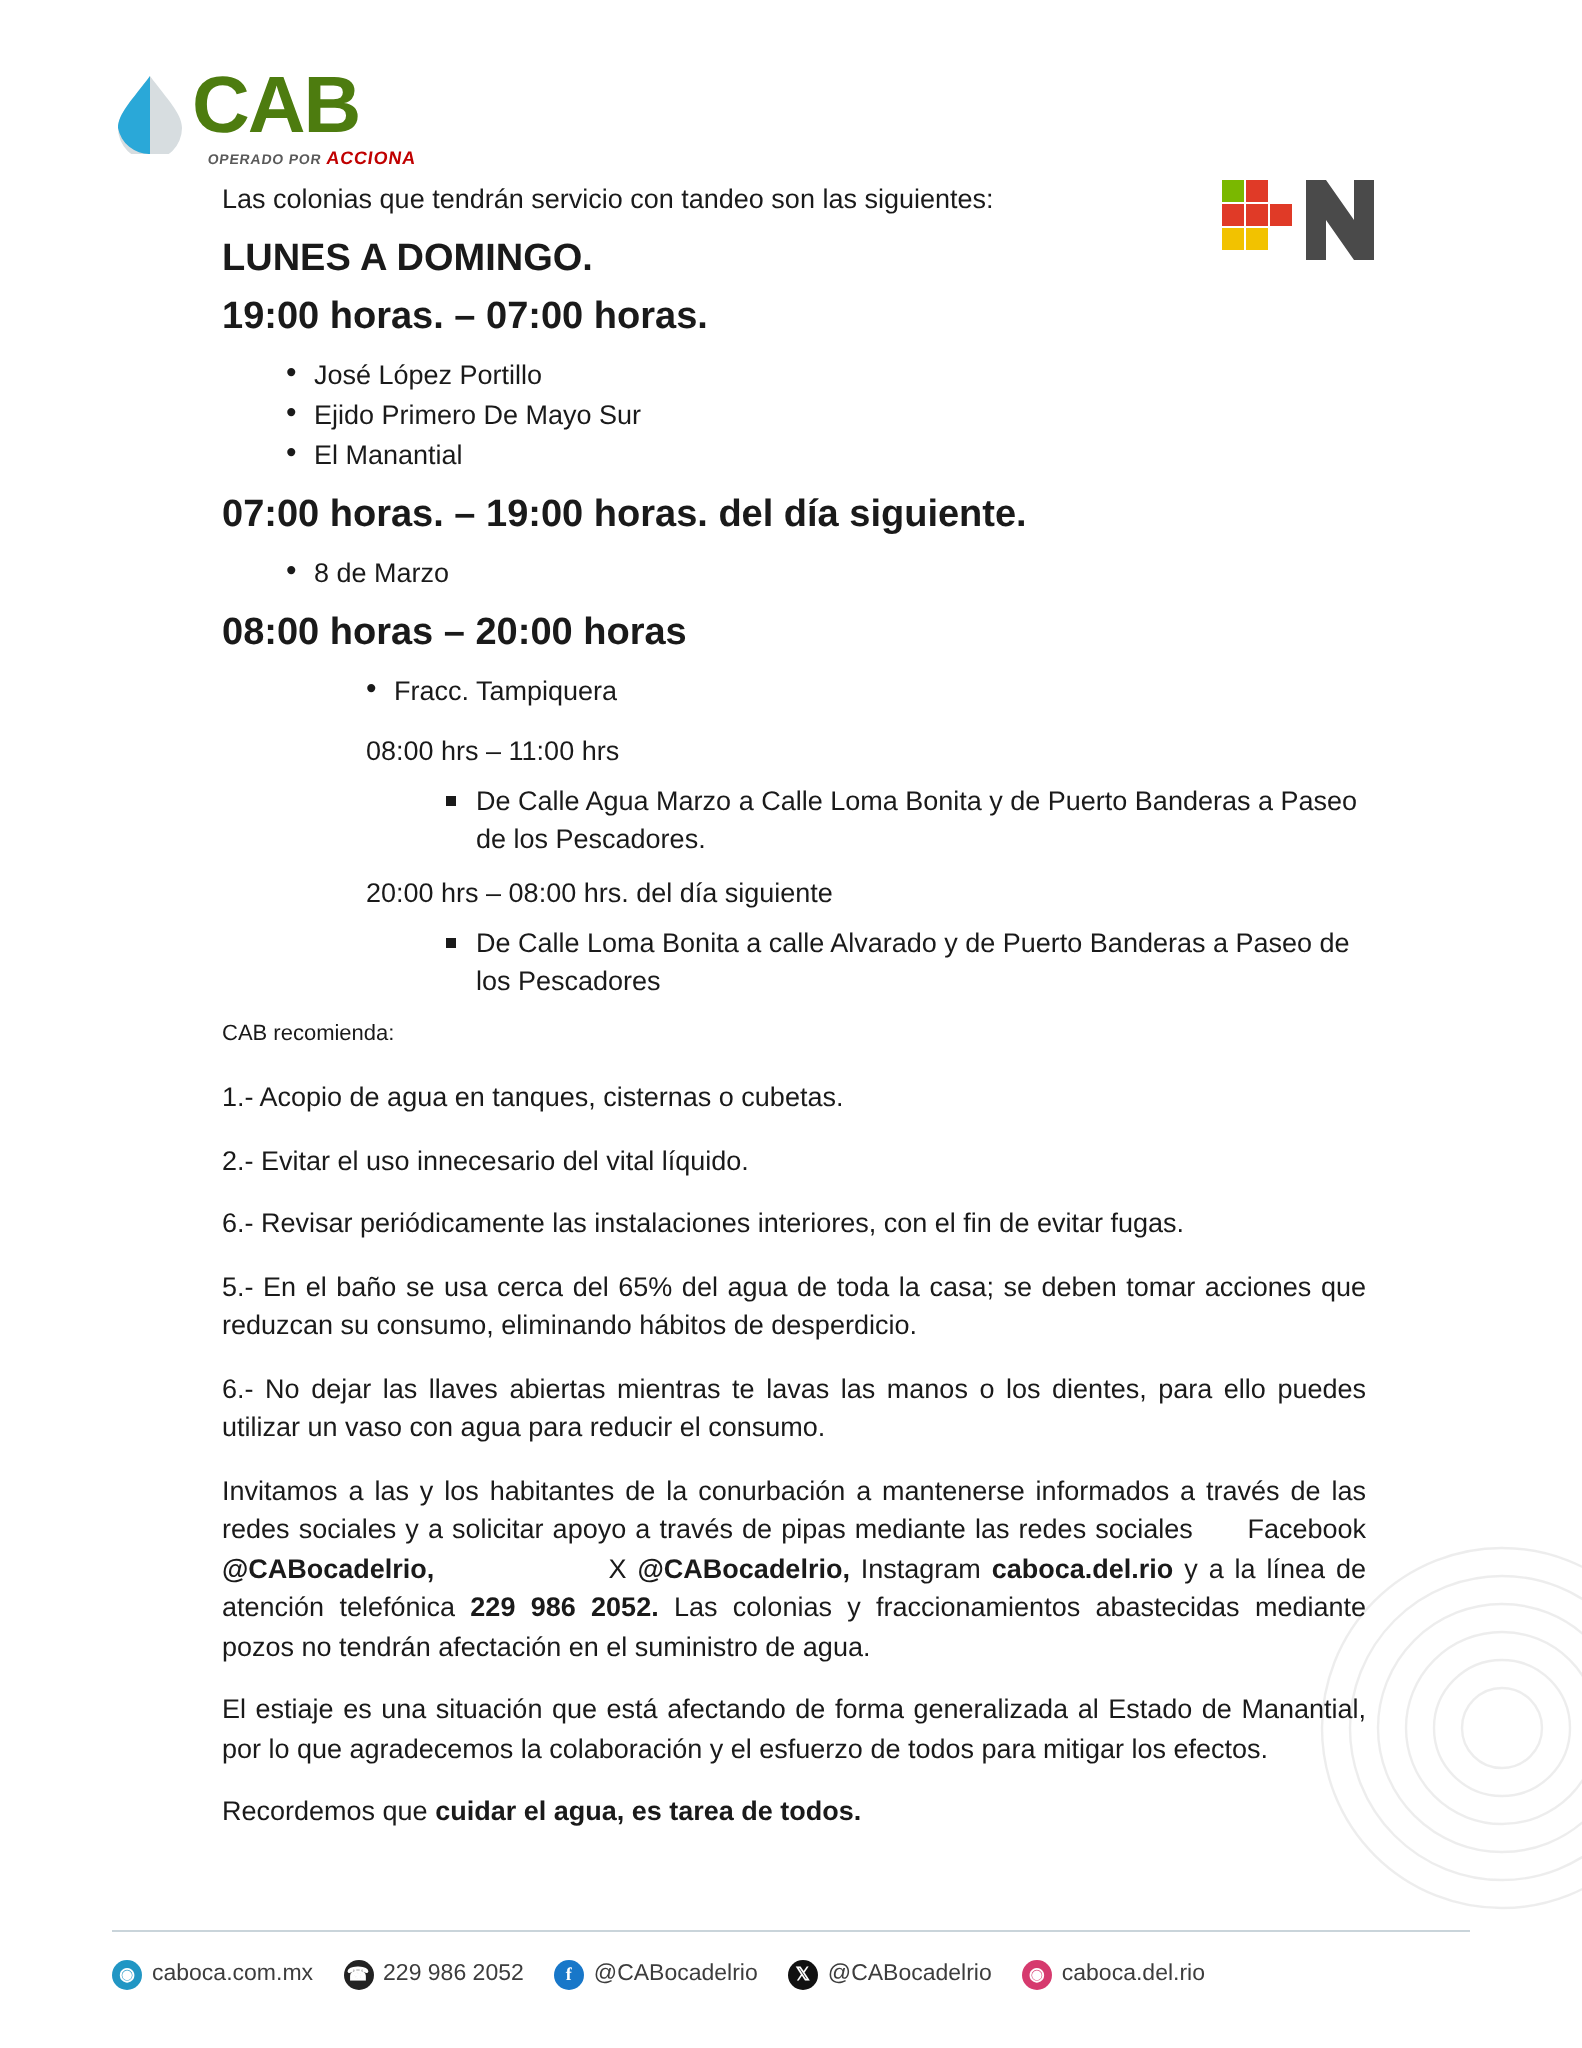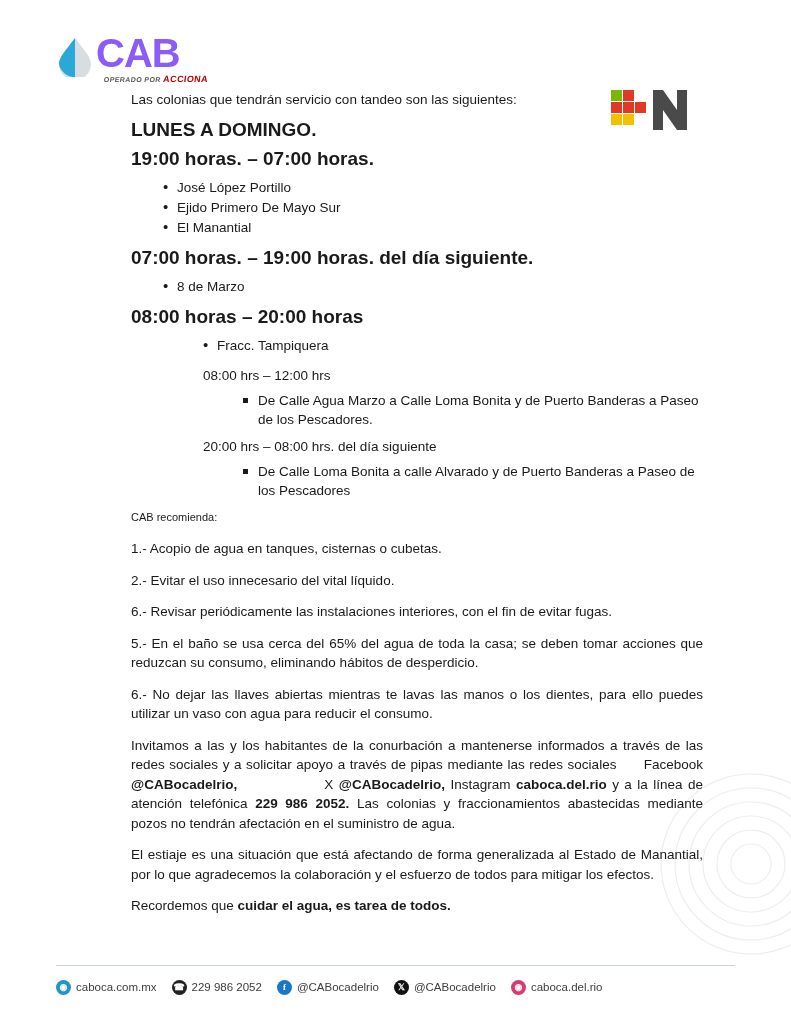--- a/index.html
+++ b/index.html
@@ -37,21 +37,21 @@
     width: 38px;
     height: 40px;
   }
   .logo-text {
     position: absolute;
     left: 40px;
     top: 0px;
     font-size: 40px;
     font-weight: bold;
     letter-spacing: -1px;
-    color: #8b5cf6;
+    color: #4d7c0f;
     line-height: 44px;
   }
   .logo-sub {
     position: absolute;
     left: 48px;
     top: 43px;
     font-size: 7px;
     font-weight: bold;
     color: #5a5a5a;
     letter-spacing: 0.4px;
@@ -67,21 +67,20 @@
     top: 88px;
     width: 100px;
     height: 48px;
   }
   
   .content {
     position: absolute;
     left: 111px;
     top: 90px;
     width: 572px;
-    margin-left: 20px;
   }
   p {
     margin: 0 0 0 0;
     font-size: 13.5px;
     line-height: 19px;
   }
   .para {
     margin-bottom: 12px;
     font-size: 13.5px;
     line-height: 19.5px;
@@ -265,21 +264,21 @@
 
     <p class="heading">07:00 horas. – 19:00 horas. del día siguiente.</p>
     <ul class="bullets">
       <li>8 de Marzo</li>
     </ul>
 
     <p class="heading">08:00 horas – 20:00 horas</p>
     <ul class="bullets indent2">
       <li>Fracc. Tampiquera</li>
     </ul>
-    <p class="sub-time">08:00 hrs – 12:00 hrs</p>
+    <p class="sub-time">08:00 hrs – 11:00 hrs</p>
     <ul class="squares">
       <li>De Calle Agua Marzo a Calle Loma Bonita y de Puerto Banderas a Paseo de los Pescadores.</li>
     </ul>
     <p class="sub-time">20:00 hrs – 08:00 hrs. del día siguiente</p>
     <ul class="squares">
       <li>De Calle Loma Bonita a calle Alvarado y de Puerto Banderas a Paseo de los Pescadores</li>
     </ul>
 
     <p class="rec-title">CAB recomienda:</p>
     <p class="numbered">1.- Acopio de agua en tanques, cisternas o cubetas.</p>

